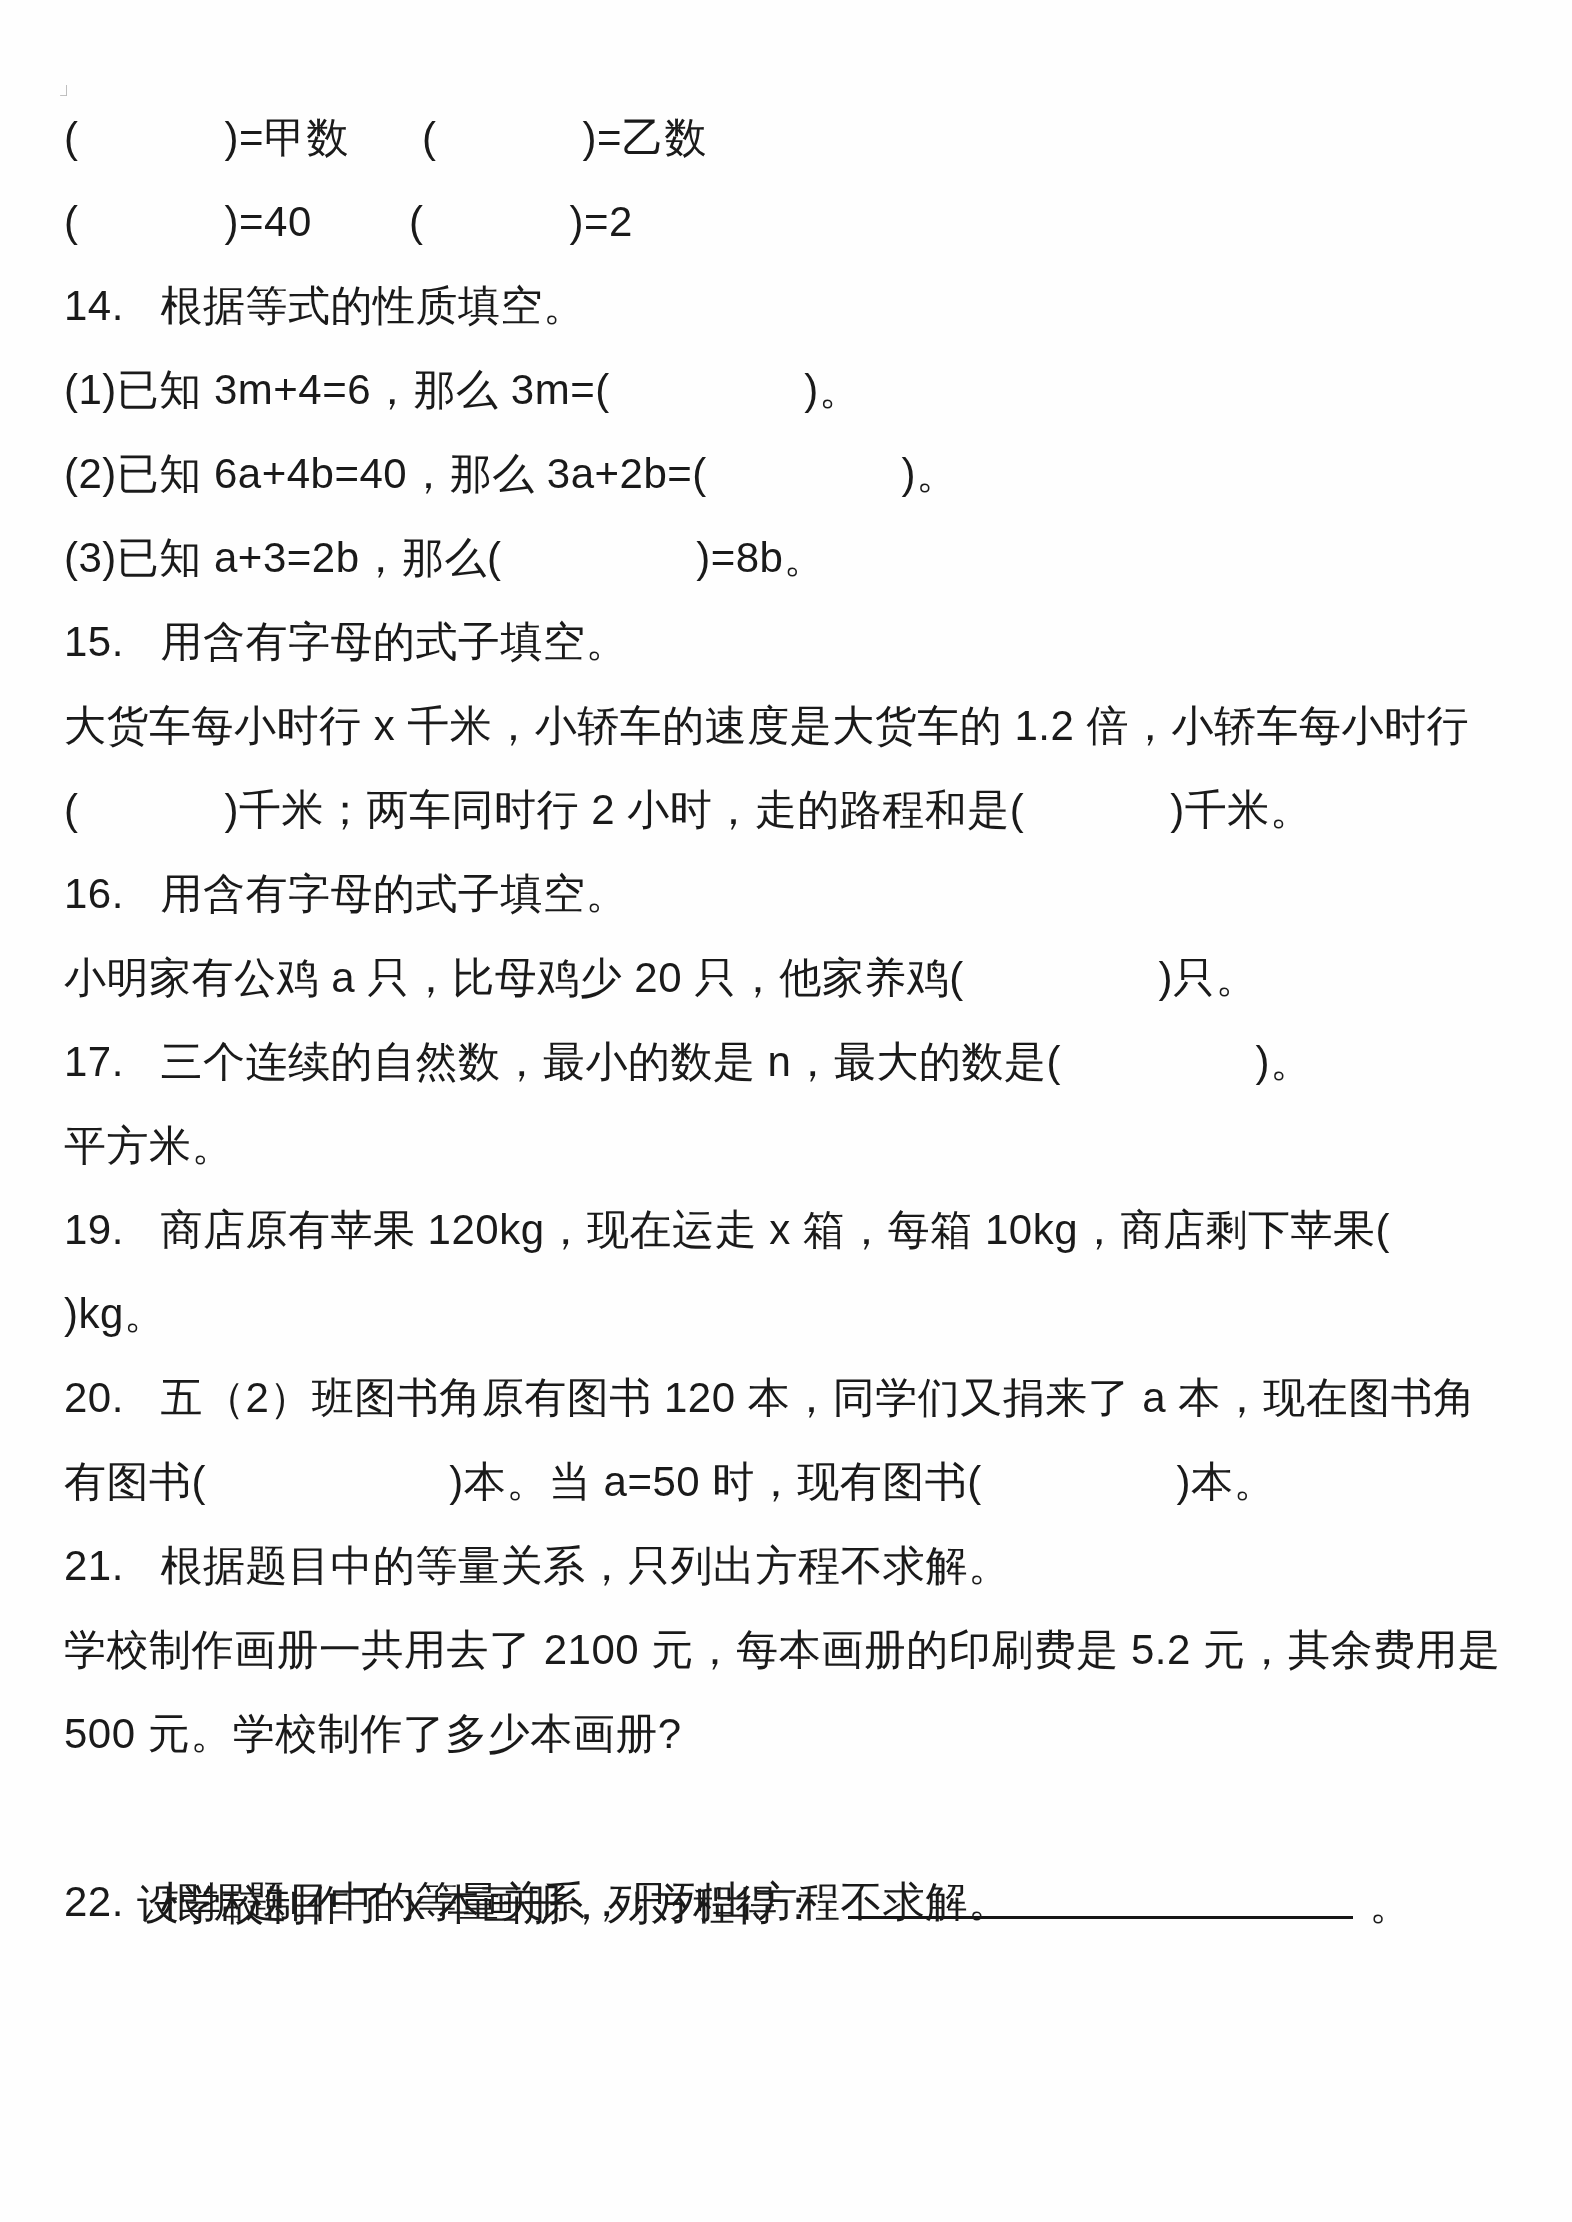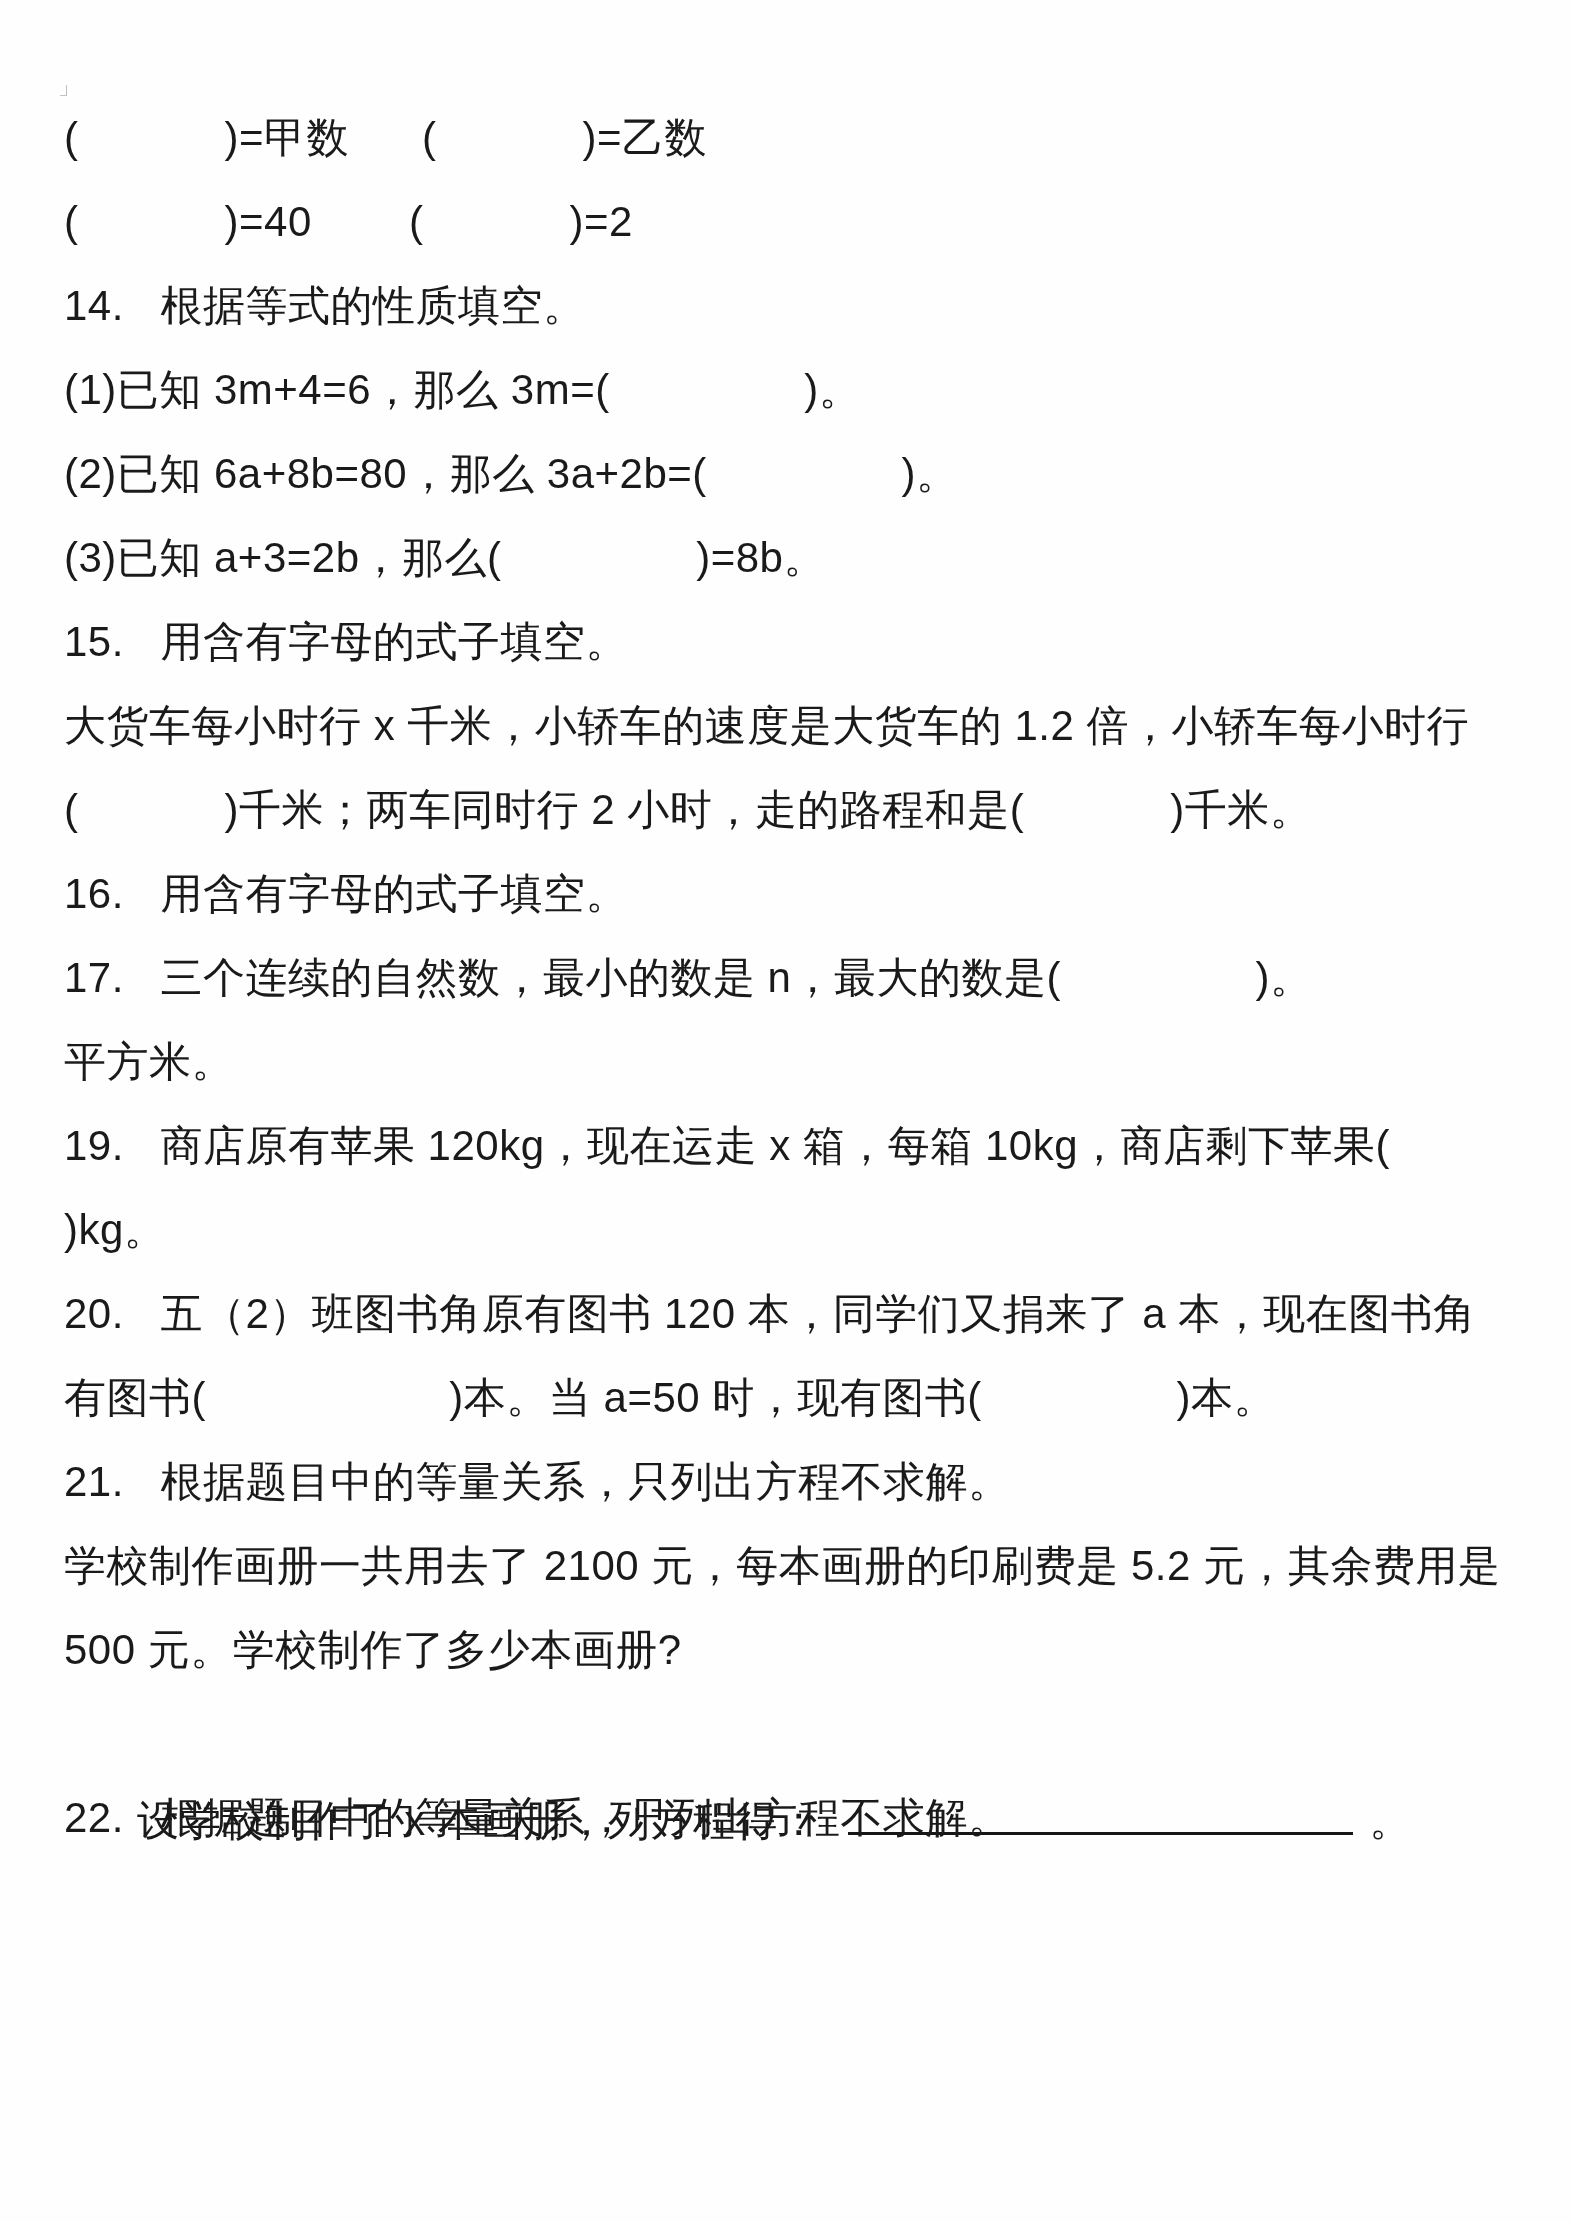--- a/index.html
+++ b/index.html
@@ -55,26 +55,27 @@
 </head>
 <body>
 
 <div class="page">
   <span class="corner-mark">」</span>
   <div class="content">
     <div class="line">(            )=甲数      (            )=乙数</div>
     <div class="line">(            )=40        (            )=2</div>
     <div class="line">14.   根据等式的性质填空。</div>
     <div class="line">(1)已知 3m+4=6，那么 3m=(                )。</div>
-    <div class="line">(2)已知 6a+8b=80，那么 3a+2b=(                )。</div>
+    <div class="line">(2)已知 6a+4b=40，那么 3a+2b=(                )。</div>
     <div class="line">(3)已知 a+3=2b，那么(                )=8b。</div>
     <div class="line">15.   用含有字母的式子填空。</div>
     <div class="line">大货车每小时行 x 千米，小轿车的速度是大货车的 1.2 倍，小轿车每小时行</div>
     <div class="line">(            )千米；两车同时行 2 小时，走的路程和是(            )千米。</div>
     <div class="line">16.   用含有字母的式子填空。</div>
+    <div class="line">小明家有公鸡 a 只，比母鸡少 20 只，他家养鸡(                )只。</div>
     <div class="line">17.   三个连续的自然数，最小的数是 n，最大的数是(                )。</div>
     <div class="line">平方米。</div>
     <div class="line">19.   商店原有苹果 120kg，现在运走 x 箱，每箱 10kg，商店剩下苹果(</div>
     <div class="line">)kg。</div>
     <div class="line">20.   五（2）班图书角原有图书 120 本，同学们又捐来了 a 本，现在图书角</div>
     <div class="line">有图书(                    )本。当 a=50 时，现有图书(                )本。</div>
     <div class="line">21.   根据题目中的等量关系，只列出方程不求解。</div>
     <div class="line">学校制作画册一共用去了 2100 元，每本画册的印刷费是 5.2 元，其余费用是</div>
     <div class="line">500 元。学校制作了多少本画册?</div>
     <div class="line">

